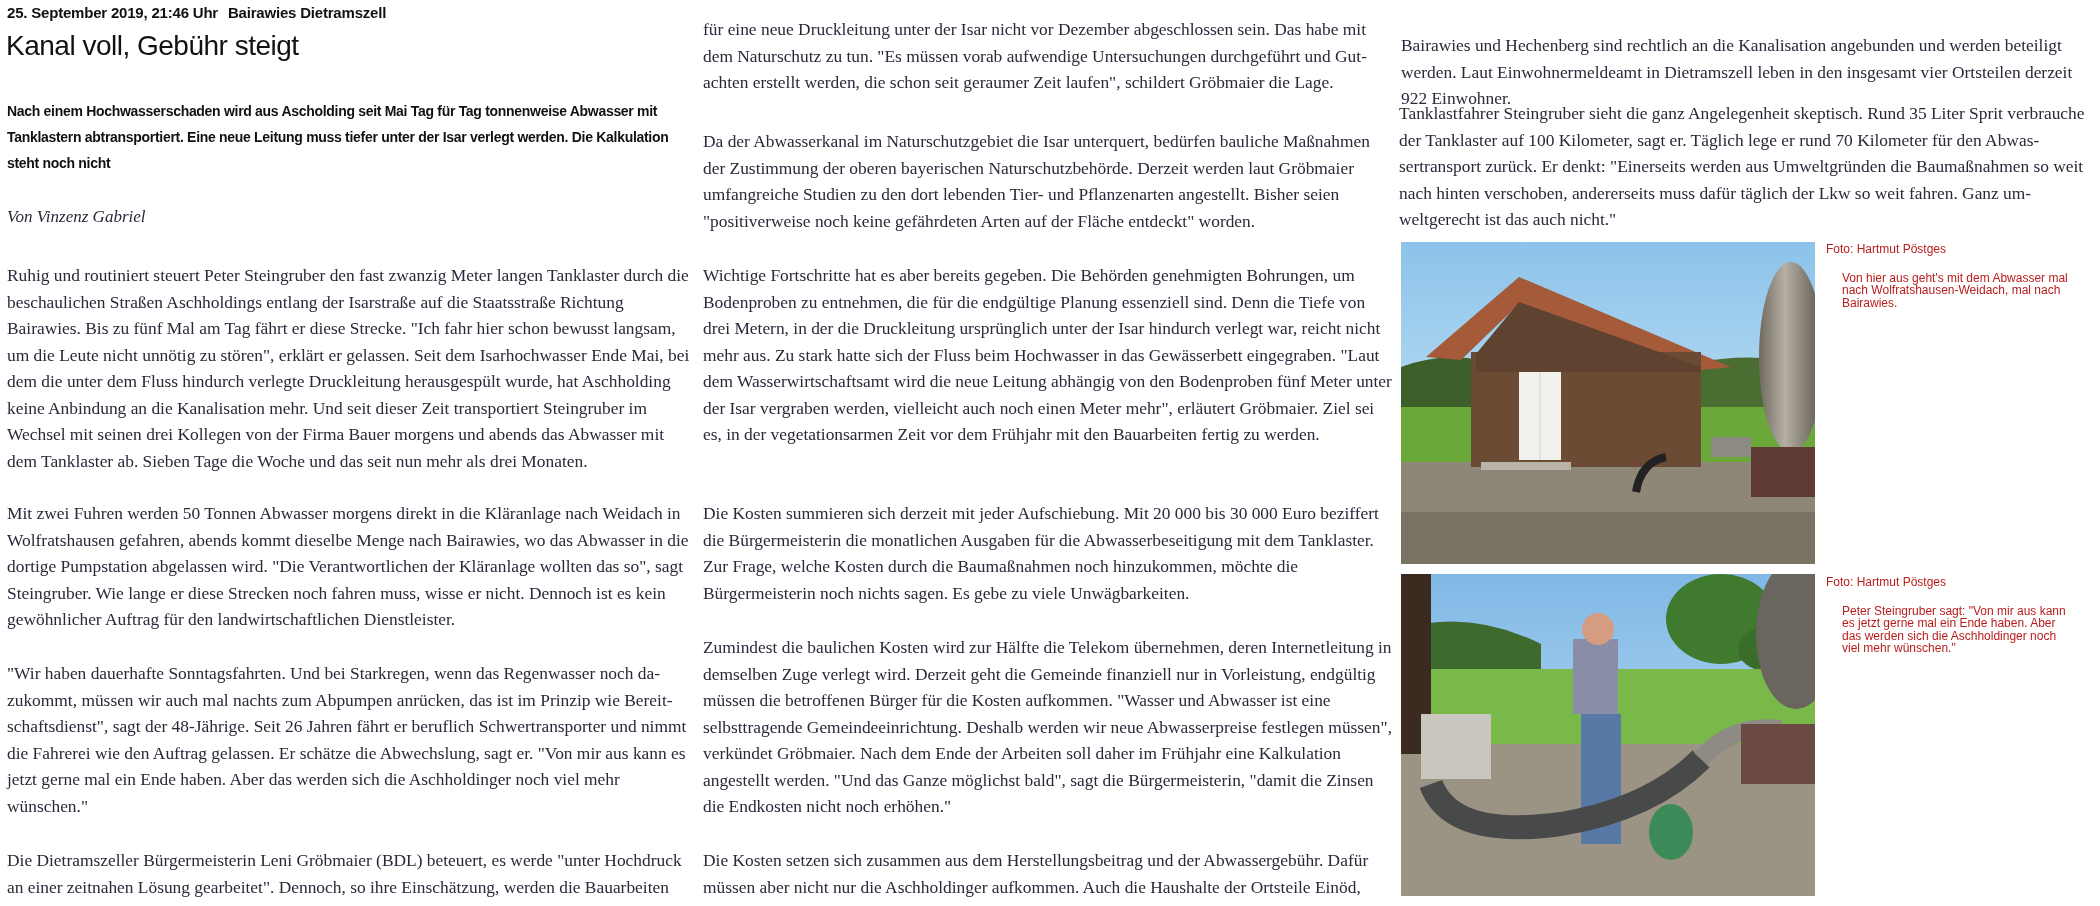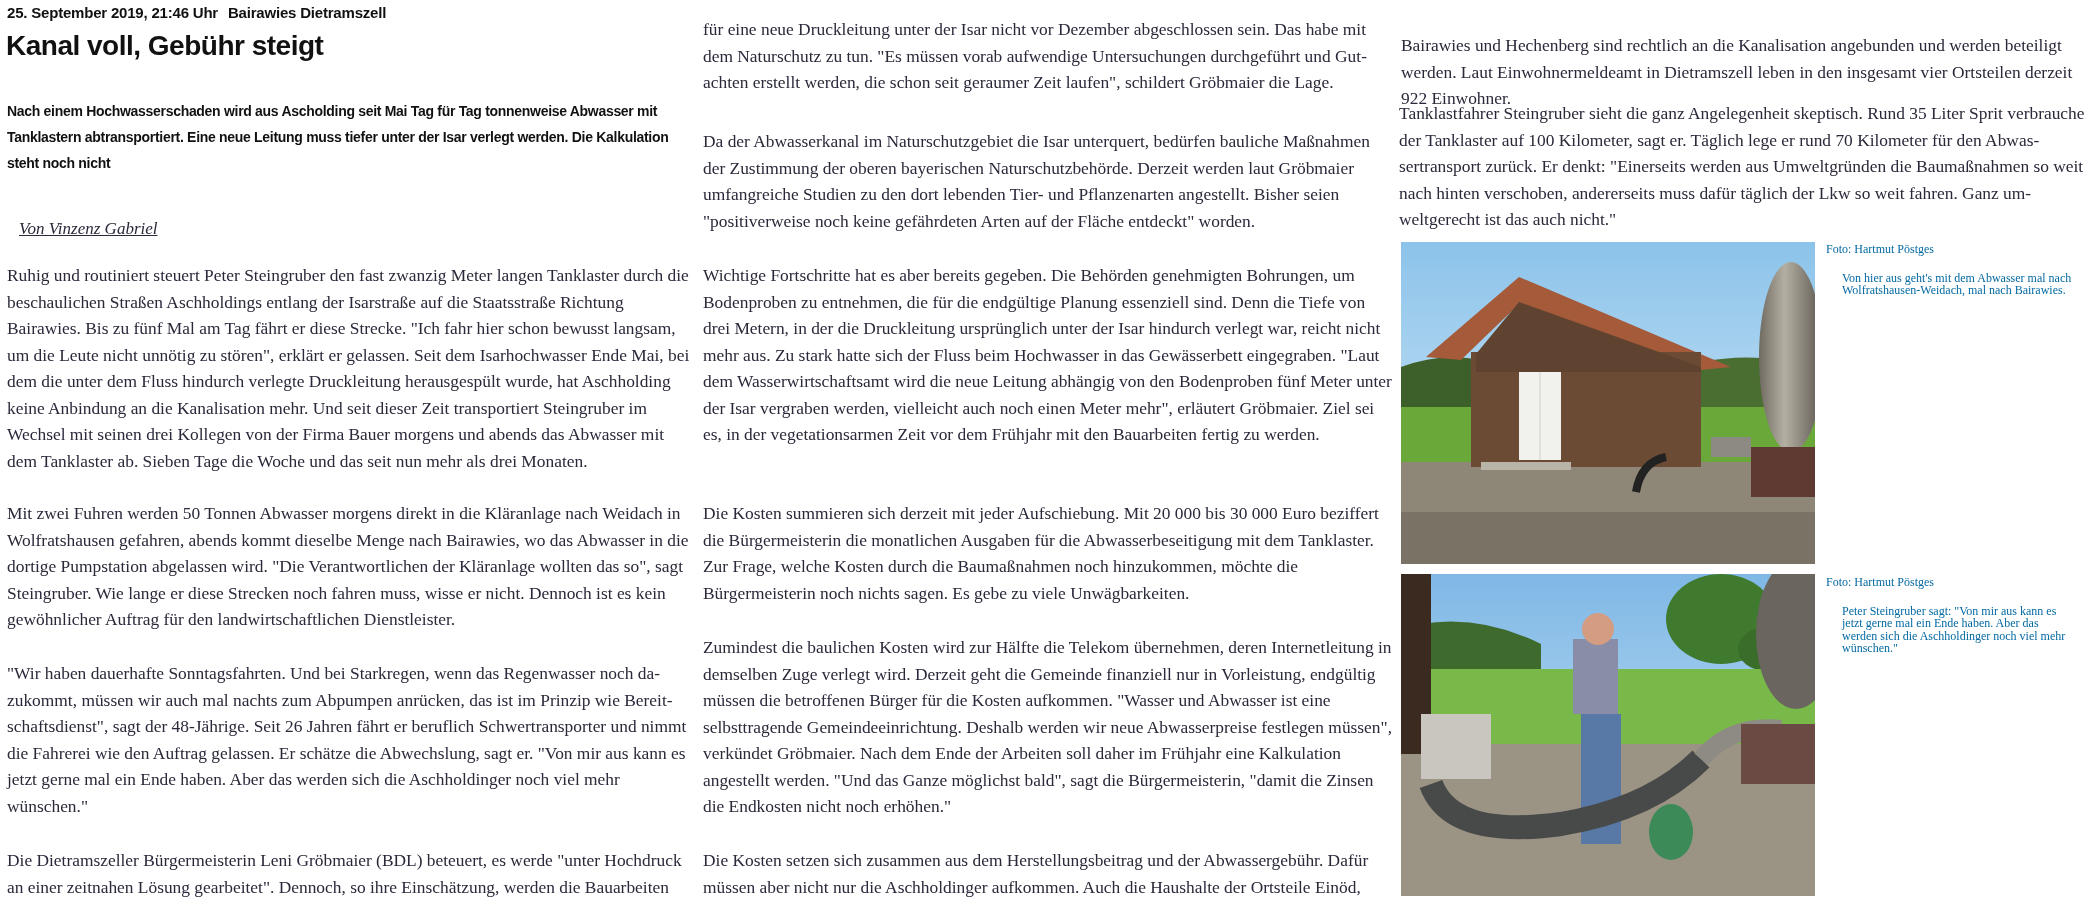--- a/index.html
+++ b/index.html
@@ -5,44 +5,44 @@
   html, body { margin: 0; padding: 0; background: #ffffff; }
   body { width: 2100px; height: 906px; overflow: hidden; position: relative; color: #29293a; }
   .meta {
     position: absolute; left: 7px; top: 4px;
     font-family: "Liberation Sans", sans-serif; font-weight: bold; font-size: 15px; color: #111;
     letter-spacing: -0.2px;
   }
   .meta .sep { display: inline-block; width: 10px; }
   .headline {
     position: absolute; left: 6px; top: 30px; margin: 0;
-    font-family: "Liberation Sans", sans-serif; font-weight: bold; font-size: 28px; color: #111;
+    font-family: "Liberation Sans", sans-serif; font-weight: normal; font-size: 28px; color: #111;
     letter-spacing: -0.5px;
   }
   .teaser {
     position: absolute; left: 7px; top: 98px; width: 680px; margin: 0;
     font-family: "Liberation Sans", sans-serif; font-weight: bold; font-size: 14px; line-height: 26px; color: #111;
     letter-spacing: -0.3px;
   }
   .author {
-    position: absolute; left: 7px; top: 207px; margin: 12px;
-    font-family: "Liberation Serif", serif; font-style: italic; font-size: 17px; color: #29293a; text-decoration: underline;
+    position: absolute; left: 7px; top: 207px; margin: 0;
+    font-family: "Liberation Serif", serif; font-style: italic; font-size: 17px; color: #29293a;
   }
   .col { position: absolute; font-family: "Liberation Serif", serif; font-size: 17.4px; line-height: 26.5px; color: #29293a; }
   .col p { margin: 0; position: absolute; left: 0; width: 100%; text-align: left; }
   .col1 { left: 7px; top: 0; width: 690px; }
   .col2 { left: 703px; top: 0; width: 690px; }
   .col3 { left: 1399px; top: 0; width: 690px; }
   .photo {
     position: absolute; left: 1401px; width: 414px; height: 322px; overflow: hidden;
   }
   .photo svg { display: block; width: 100%; height: 100%; }
   .caption {
     position: absolute; left: 1826px; width: 265px;
-    font-family: Liberation Serif, serif; font-size: 12px; line-height: 12.5px; color: #0369a1;
+    font-family: Liberation Sans, sans-serif; font-size: 12px; line-height: 12.5px; color: #b91c1c;
   }
   .caption .credit { margin: 0 0 14px 0; }
   .caption .text { margin: 16px; }
 </style>
 </head>
 <body>
 
 <div class="meta">
   <span>25. September 2019, 21:46 Uhr</span><span class="sep"></span><span>Bairawies Dietramszell</span>
 </div>

